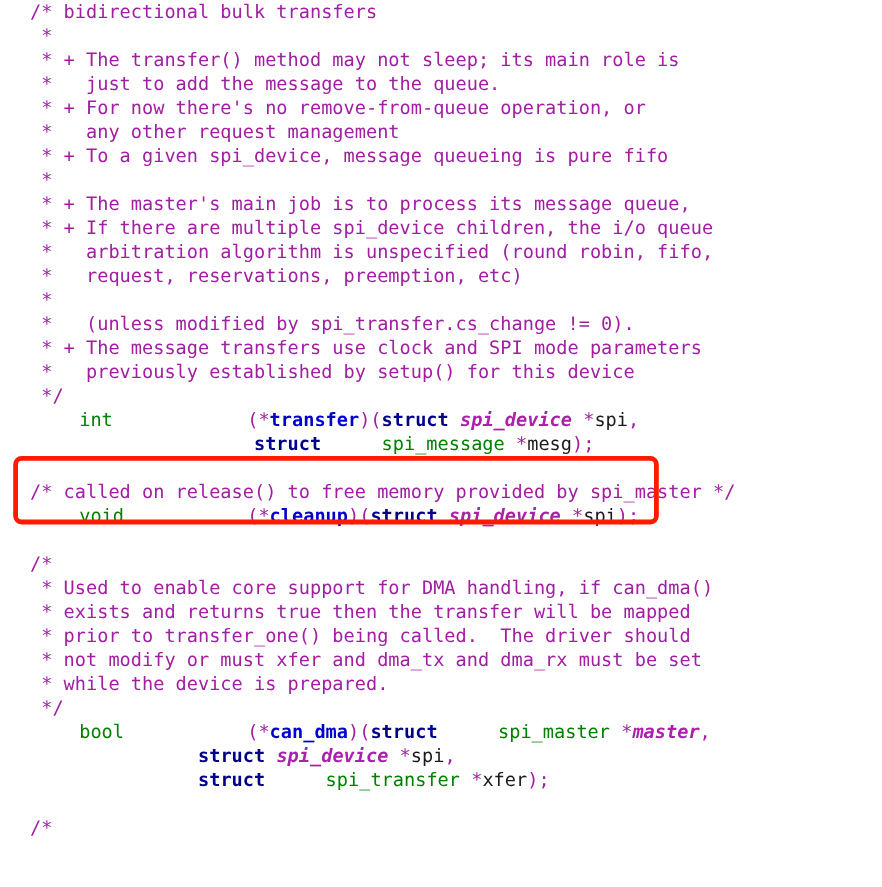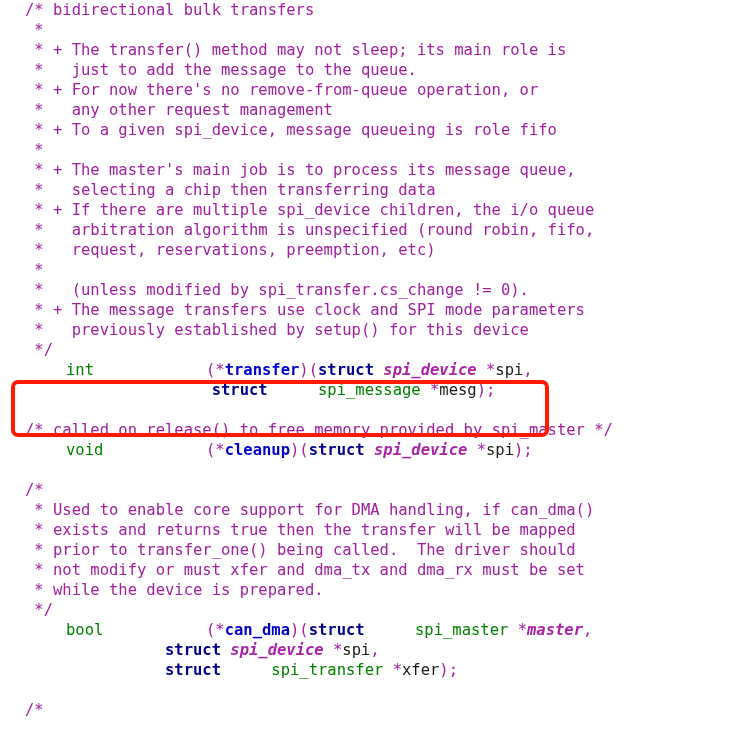--- a/index.html
+++ b/index.html
@@ -76,24 +76,23 @@
 <body style="background: rgb(255, 255, 255);">
 
 <div id="code-view">
   <div id="code-lines">
       <div class="code-line"><span class="tok-comment">/* bidirectional bulk transfers</span></div>
       <div class="code-line"><span class="tok-comment"> *</span></div>
       <div class="code-line"><span class="tok-comment"> * + The transfer() method may not sleep; its main role is</span></div>
       <div class="code-line"><span class="tok-comment"> *   just to add the message to the queue.</span></div>
       <div class="code-line"><span class="tok-comment"> * + For now there's no remove-from-queue operation, or</span></div>
       <div class="code-line"><span class="tok-comment"> *   any other request management</span></div>
-      <div class="code-line"><span class="tok-comment"> * + To a given spi_device, message queueing is role fifo</span></div>
+      <div class="code-line"><span class="tok-comment"> * + To a given spi_device, message queueing is pure fifo</span></div>
       <div class="code-line"><span class="tok-comment"> *</span></div>
       <div class="code-line"><span class="tok-comment"> * + The master's main job is to process its message queue,</span></div>
-      <div class="code-line"><span class="tok-comment"> *   selecting a chip then transferring data</span></div>
       <div class="code-line"><span class="tok-comment"> * + If there are multiple spi_device children, the i/o queue</span></div>
       <div class="code-line"><span class="tok-comment"> *   arbitration algorithm is unspecified (round robin, fifo,</span></div>
       <div class="code-line"><span class="tok-comment"> *   request, reservations, preemption, etc)</span></div>
       <div class="code-line"><span class="tok-comment"> *</span></div>
       <div class="code-line"><span class="tok-comment"> *   (unless modified by spi_transfer.cs_change != 0).</span></div>
       <div class="code-line"><span class="tok-comment"> * + The message transfers use clock and SPI mode parameters</span></div>
       <div class="code-line"><span class="tok-comment"> *   previously established by setup() for this device</span></div>
       <div class="code-line"><span class="tok-comment"> */</span></div>
       <div class="code-line"><span class="tok-type">int</span><span class="tok-plain">            </span><span class="tok-punct">(*</span><span class="tok-fn">transfer</span><span class="tok-punct">)(</span><span class="tok-keyword">struct</span><span class="tok-plain"> </span><span class="tok-structname">spi_device</span><span class="tok-plain"> </span><span class="tok-punct">*</span><span class="tok-ident">spi</span><span class="tok-punct">,</span></div>
       <div class="code-line"><span class="tok-plain">                    </span><span class="tok-keyword">struct</span><span class="tok-plain"> </span><span class="tok-type">spi_message</span><span class="tok-plain"> </span><span class="tok-punct">*</span><span class="tok-ident">mesg</span><span class="tok-punct">);</span></div>

